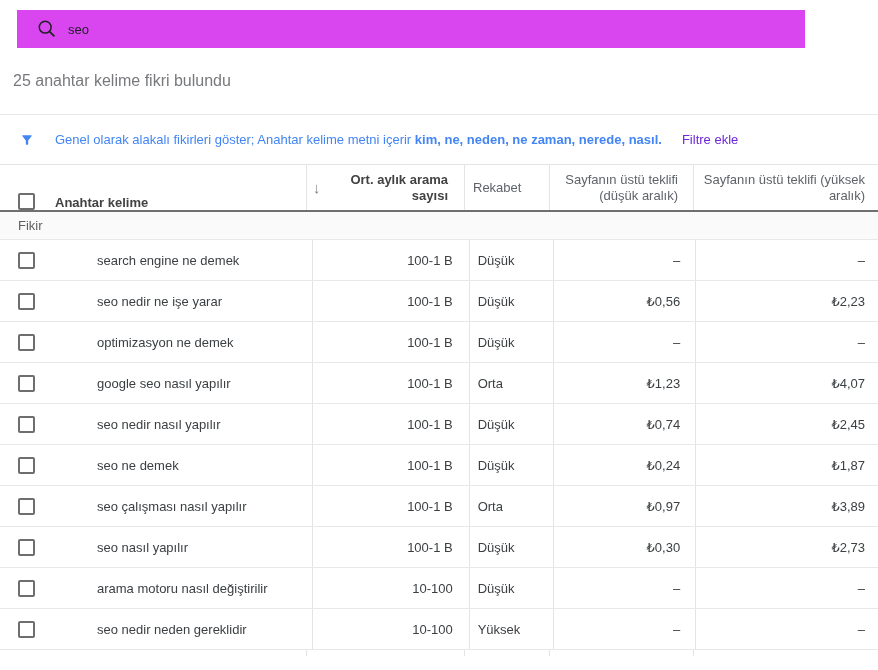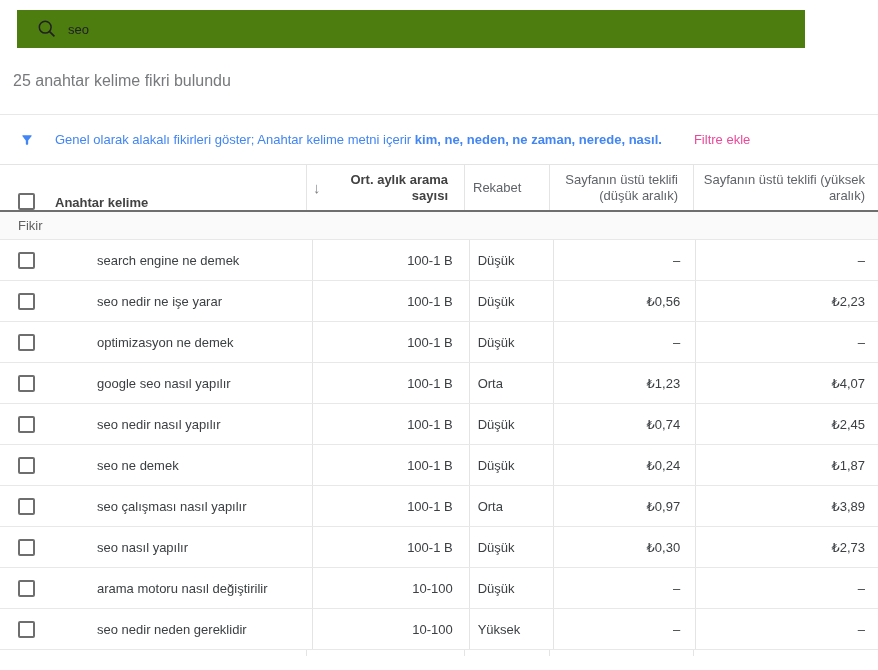--- a/index.html
+++ b/index.html
@@ -4,39 +4,39 @@
 <style>
   * { margin:0; padding:0; box-sizing:border-box; }
   html,body { background:#fff; }
   body {
     position:relative; width:878px; height:670px; overflow:hidden;
     font-family:"Liberation Sans","DejaVu Sans",sans-serif; color:#3c4043;
   }
 
   
   .search-bar { position:absolute; left:17px; top:10px; width:788px; height:38px;
-    background:#4d7c0f; display:flex; align-items:center; }
+    background:#d946ef; display:flex; align-items:center; }
   .search-icon { margin-left:20px; display:flex; align-items:center; }
   .search-input { border:none; background:transparent; outline:none;
     font-family:"Liberation Sans","DejaVu Sans",sans-serif; font-size:13px;
     color:#202124; margin-left:11px; width:640px; }
 
   .content { position:absolute; left:0; top:48px; width:878px; }
 
   
   .results-row { height:67px; display:flex; align-items:center; padding-left:13px;
     border-bottom:1px solid #e8e8e8; font-size:16px; color:#77797c; }
 
   
   .filter-row { height:49px; display:flex; align-items:center; padding-left:20px;
     font-size:13px; white-space:nowrap; }
   .funnel-wrap { display:flex; align-items:center; }
   .filter-text { margin-left:21px; color:#4285f4; cursor:pointer; }
   .filter-keywords { font-weight:700; color:#4285f4; }
-  .add-filter { margin-left:32px; color:#ec4899; cursor:pointer; }
+  .add-filter { margin-left:20px; color:#6d28d9; cursor:pointer; }
 
   
   .ktable { border-top:1px solid #e4e4e4; width:878px; }
   .c1{ width:306px; } .c2{ width:158px; } .c3{ width:85px; }
   .c4{ width:144px; } .c5{ width:185px; }
   .c2,.c3,.c4,.c5 { border-left:1px solid #e4e4e4; }
 
   .thead { display:flex; height:47px; border-bottom:2px solid #6f6f6f;
     font-size:13px; color:#5f6368; }
   .thead .c1 { display:flex; align-items:flex-end; padding-left:18px; }

